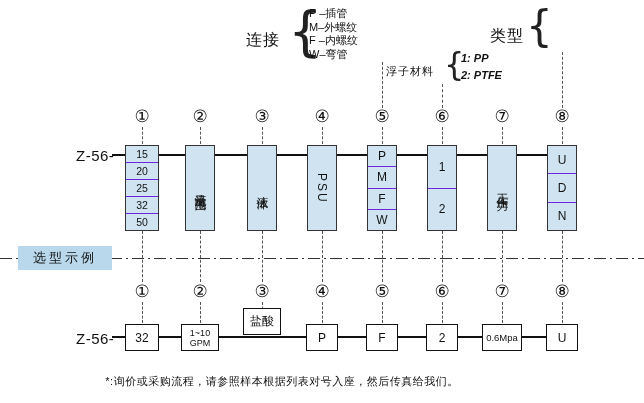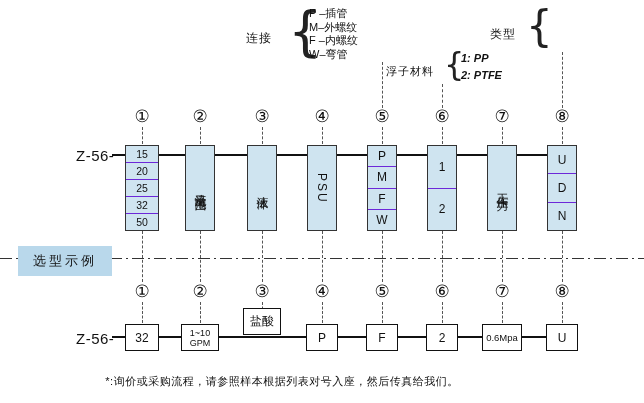--- a/index.html
+++ b/index.html
@@ -1,32 +1,32 @@
 <!DOCTYPE html>
 <html><head>
 <meta charset="utf-8">
 <style>
   html,body{margin:0;padding:0;background:#fff;}
   .stage{position:relative;width:644px;height:403px;background:#fff;overflow:hidden;
          font-family:"Liberation Sans",sans-serif;color:#111;}
   .abs{position:absolute;}
-  .anno-label{font-size:12px;letter-spacing:1px;}
+  .anno-label{font-size:16px;letter-spacing:1px;}
   .anno-items{font-size:11px;line-height:13.5px;white-space:nowrap;}
   .anno-items.bold{font-weight:bold;}
   .brace{font-family:"DejaVu Sans",sans-serif;font-weight:400;color:#222;}
   .vdash{width:0;border-left:1px dashed #555;z-index:0;}
   .hline{height:2px;background:#111;z-index:0;}
   .circ{font-size:17px;transform:translateX(-50%);z-index:2;line-height:18px;}
   .cellcol{display:flex;flex-direction:column;border:1px solid #333;background:#cfe4f0;z-index:1;box-sizing:border-box;}
   .cell{flex:1;display:flex;align-items:center;justify-content:center;}
   .cell + .cell{border-top:1px solid #6d28d9;}
   .vcol{border:1px solid #333;background:#cfe4f0;display:flex;align-items:center;justify-content:center;z-index:1;box-sizing:border-box;}
   .vtext{writing-mode:vertical-rl;text-orientation:mixed;font-size:12px;letter-spacing:2px;}
   .sep{height:1px;background:repeating-linear-gradient(to right,#333 0 12px,transparent 12px 16px,#333 16px 18px,transparent 18px 22px);z-index:0;}
-  .section-label{width:94px;height:30px;background:#b9d8eb;display:flex;align-items:center;justify-content:center;
+  .section-label{width:94px;height:24px;background:#b9d8eb;display:flex;align-items:center;justify-content:center;
                  font-size:13px;letter-spacing:3px;z-index:2;}
   .prefix{font-size:15px;letter-spacing:0.5px;}
   .exbox{border:1px solid #111;background:#fff;display:flex;align-items:center;justify-content:center;
          font-size:12px;z-index:1;box-sizing:border-box;}
   .footnote{text-align:center;font-size:11px;color:#111;letter-spacing:0.5px;}
 </style>
 </head>
 <body>
 
 <div class="stage">

